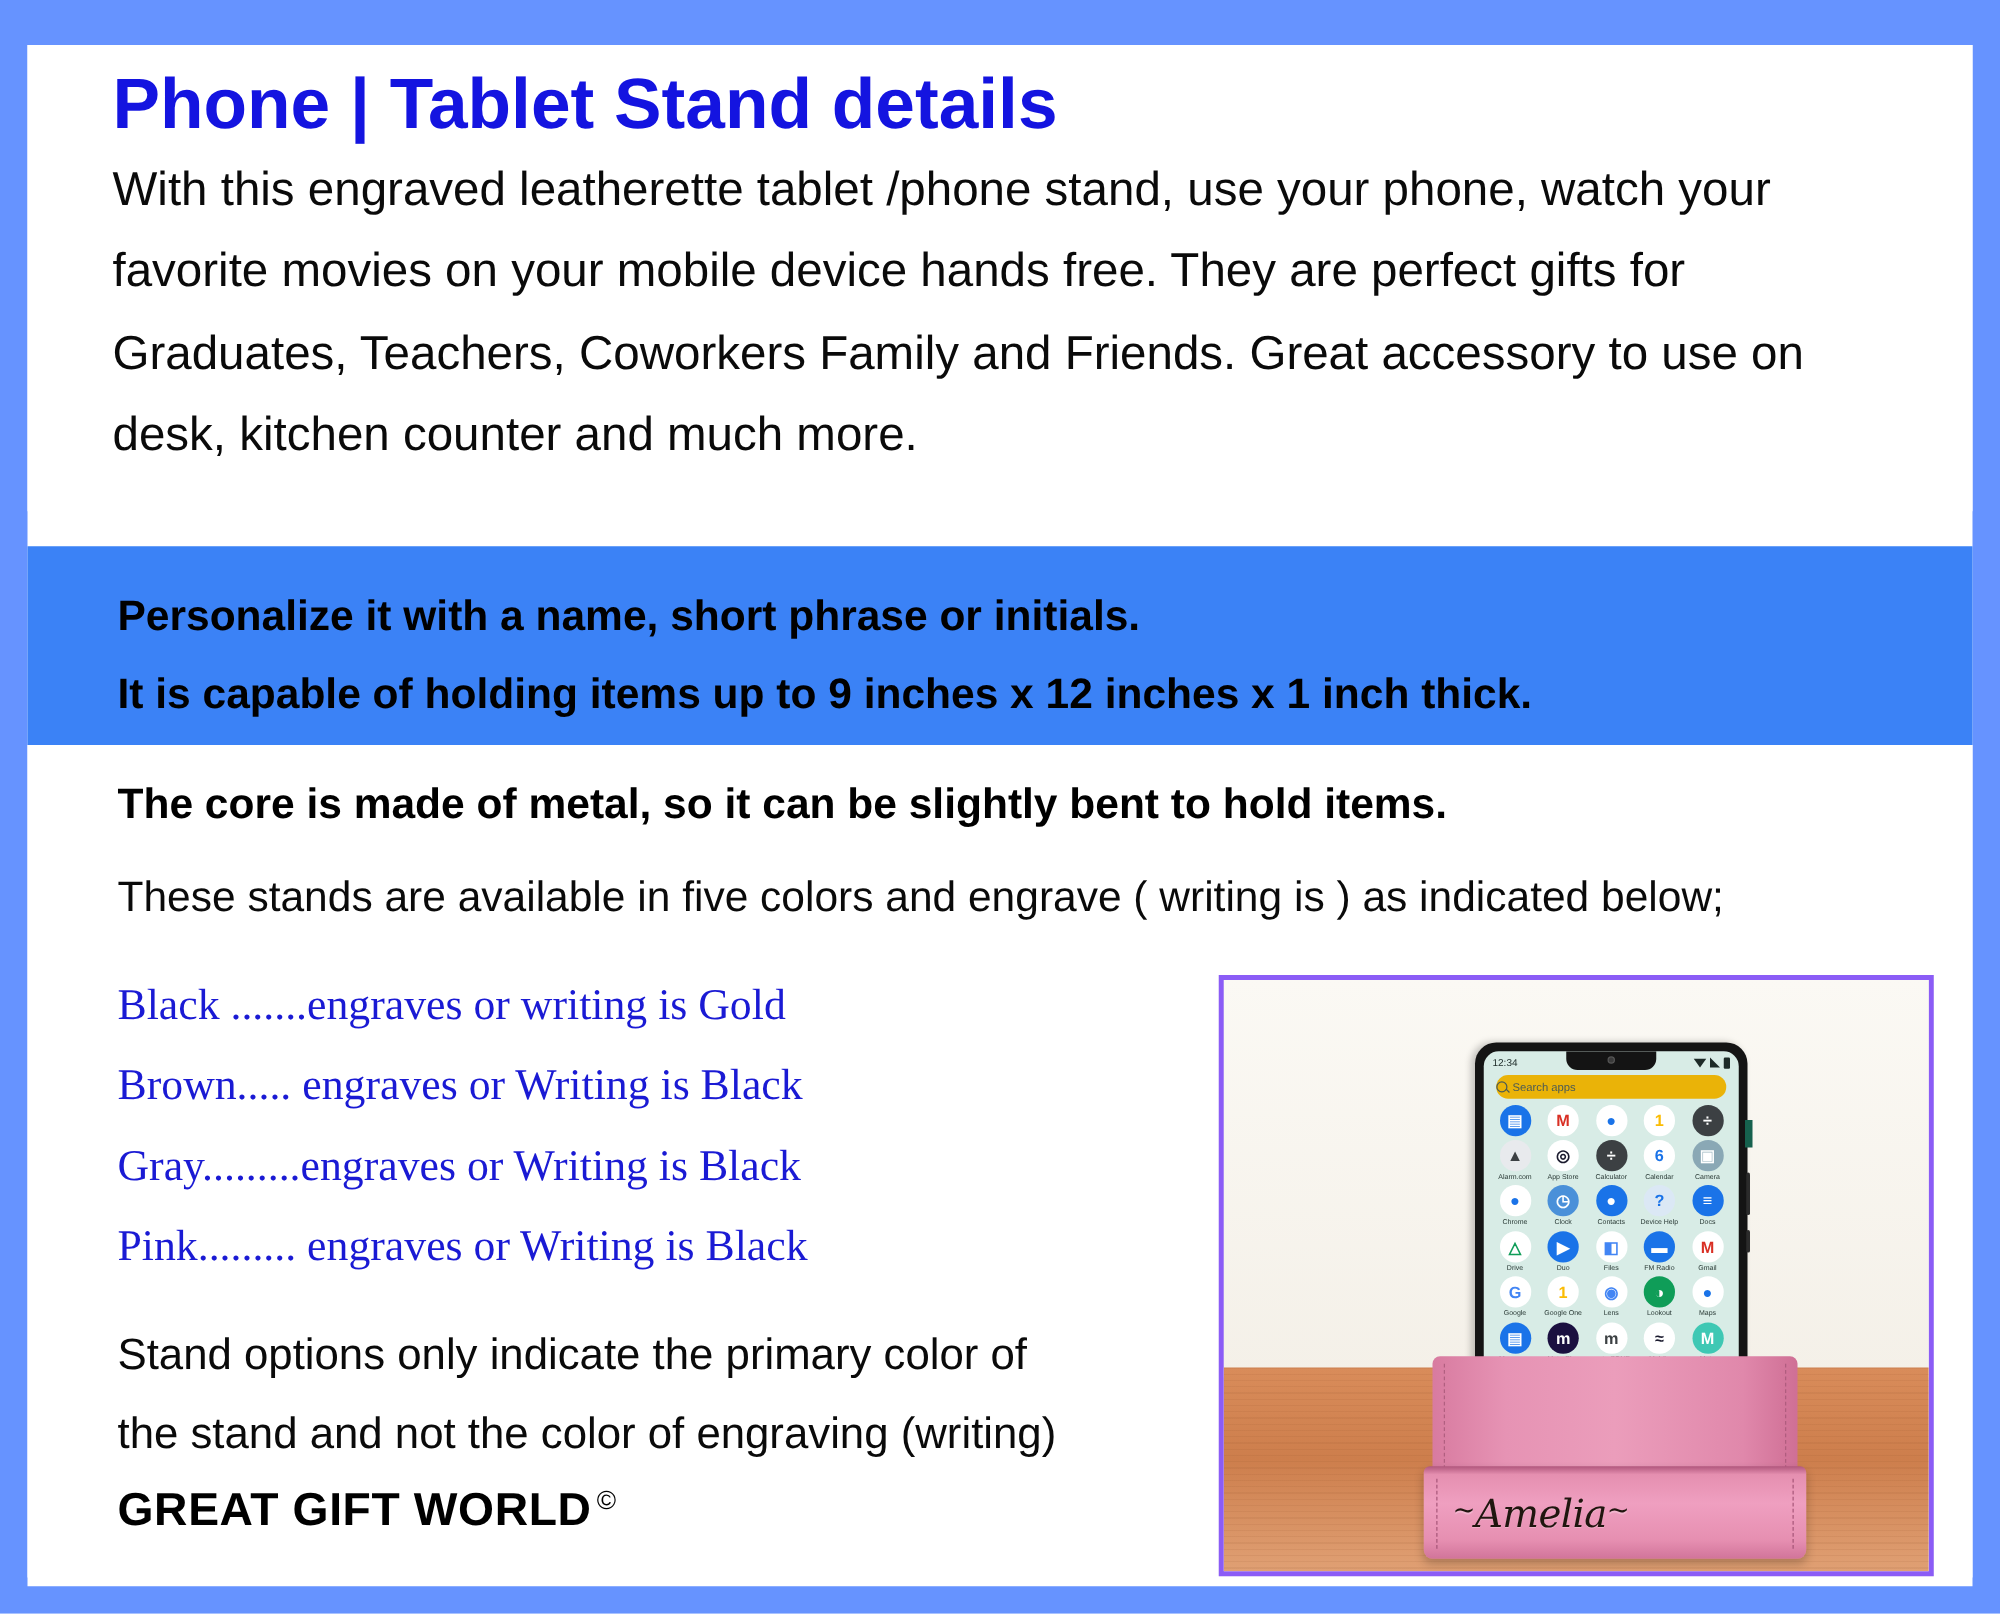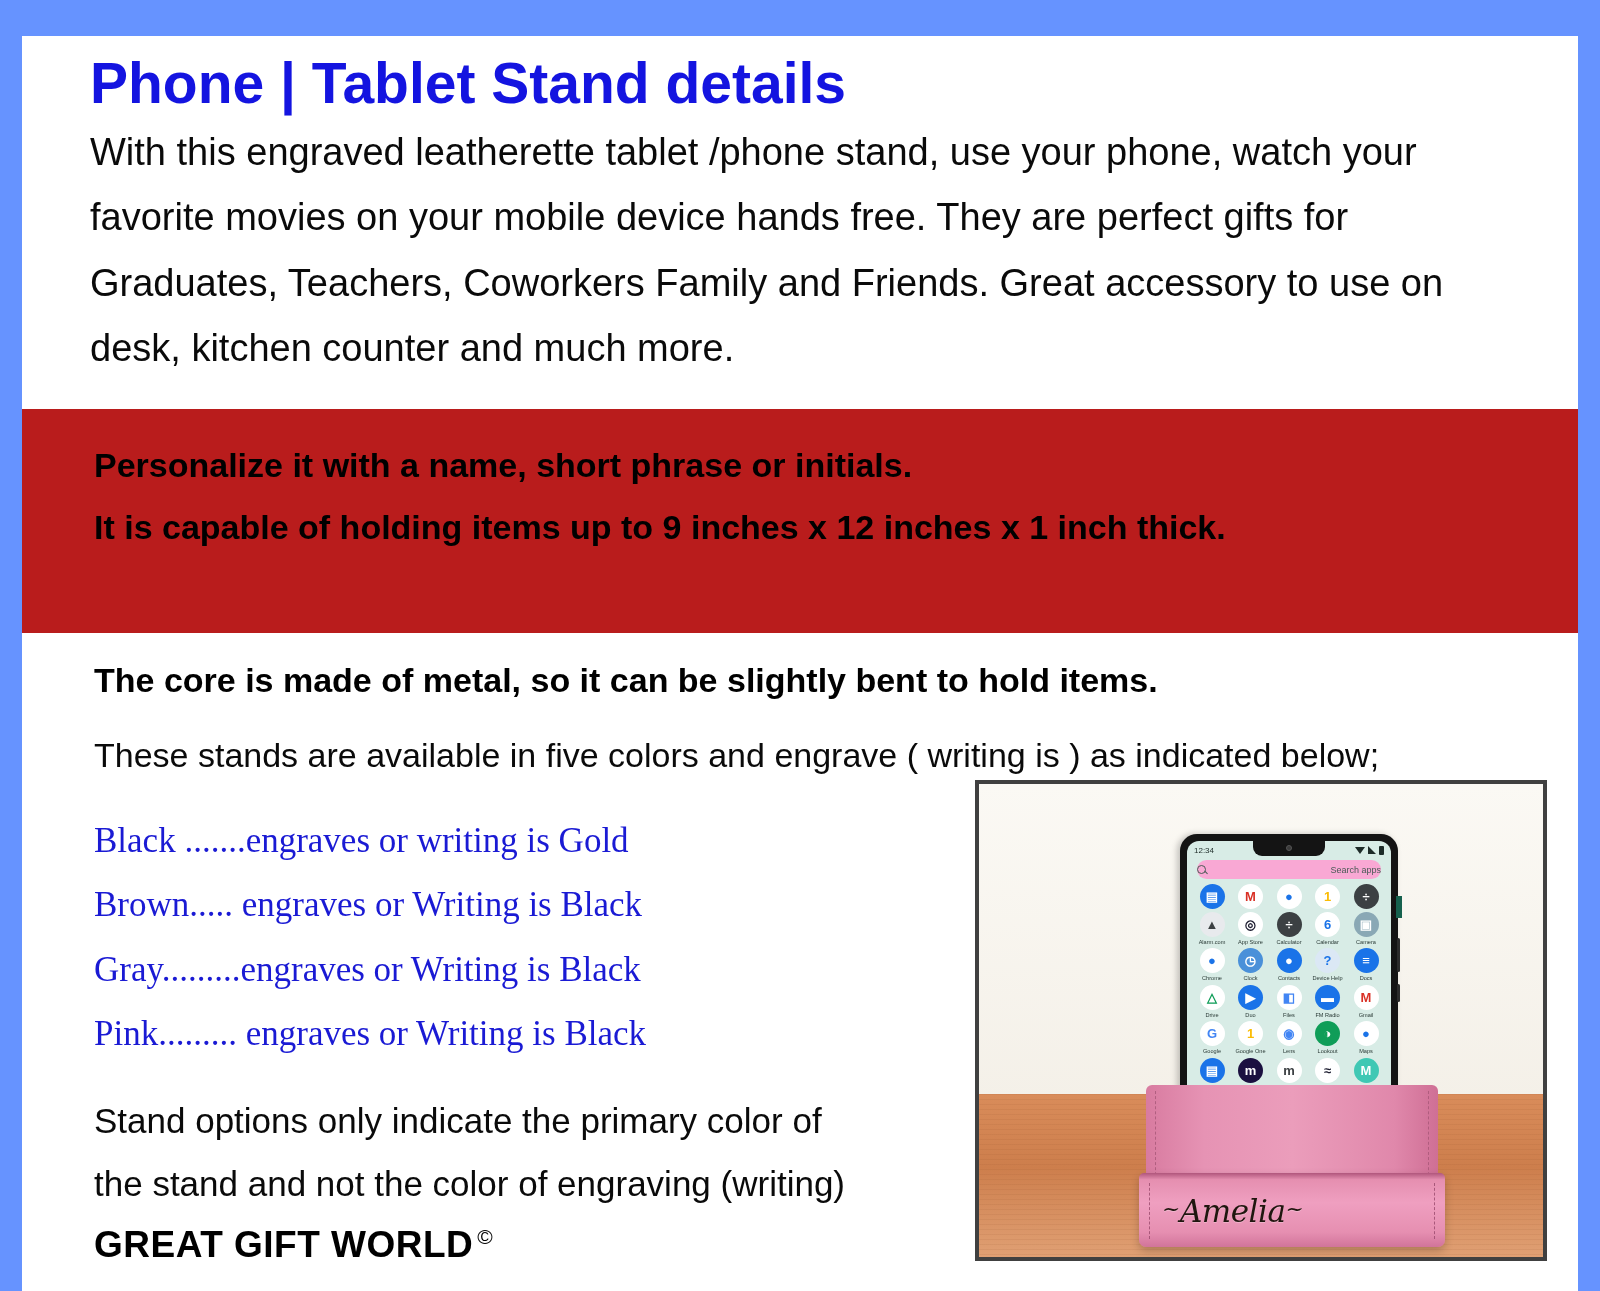--- a/index.html
+++ b/index.html
@@ -34,23 +34,24 @@
   .section {
     box-sizing: border-box;
     position: relative;
   }
   .sec-intro {
     background: #ffffff;
     height: 373px;
     padding: 18px 30px 0 68px;
   }
   .sec-specs {
-    background: #b91c1c;
-    height: 224px;
+    background: #3b82f6;
+    height: 159px;
     padding: 26px 30px 0 72px;
+    margin-top: 28px;
   }
   .sec-colors {
     background: #ffffff;
     height: 666px;
     padding: 28px 0 0 72px;
   }
 
   
   .title {
     font-family: "Liberation Sans Narrow", "Liberation Sans", sans-serif;
@@ -137,21 +138,21 @@
   }
 
   
   .photo {
     position: absolute;
     left: 953px;
     top: 744px;
     width: 572px;
     height: 481px;
     box-sizing: border-box;
-    border: 4px solid #404040;
+    border: 4px solid #8b5cf6;
     background: #f6f3ef;
     overflow: hidden;
   }
   .photo-bg-wall {
     position: absolute;
     left: 0; top: 0; right: 0;
     height: 318px;
     background: linear-gradient(180deg, #fbf9f4 0%, #f4f0e8 100%);
   }
   .photo-bg-desk {
@@ -242,25 +243,25 @@
     width: 5px; height: 9px;
     background: #1d2b28;
     border-radius: 1px;
   }
   .searchbar {
     position: absolute;
     top: 19px;
     left: 10px;
     right: 10px;
     height: 19px;
-    background: #f9a8d4;
+    background: #eab308;
     border-radius: 10px;
     display: flex;
     align-items: center;
-    justify-content: space-between;
+    justify-content: flex-start;
     gap: 4px;
     font-size: 9px;
     color: #4a5a56;
     font-family: "Liberation Sans", sans-serif;
     z-index: 2;
   }
   .search-glass {
     width: 7px; height: 7px;
     border: 1.4px solid #4a5a56;
     border-radius: 50%;

